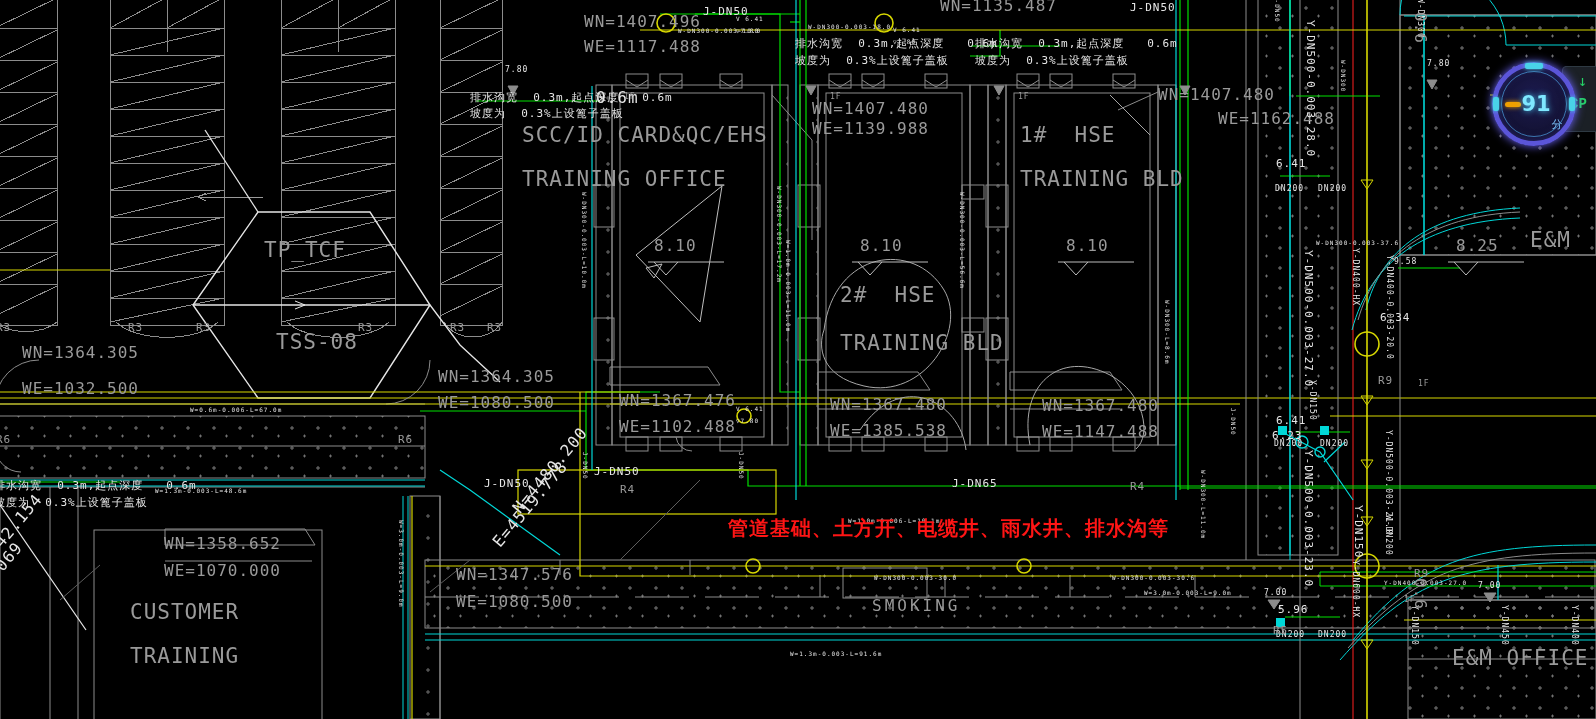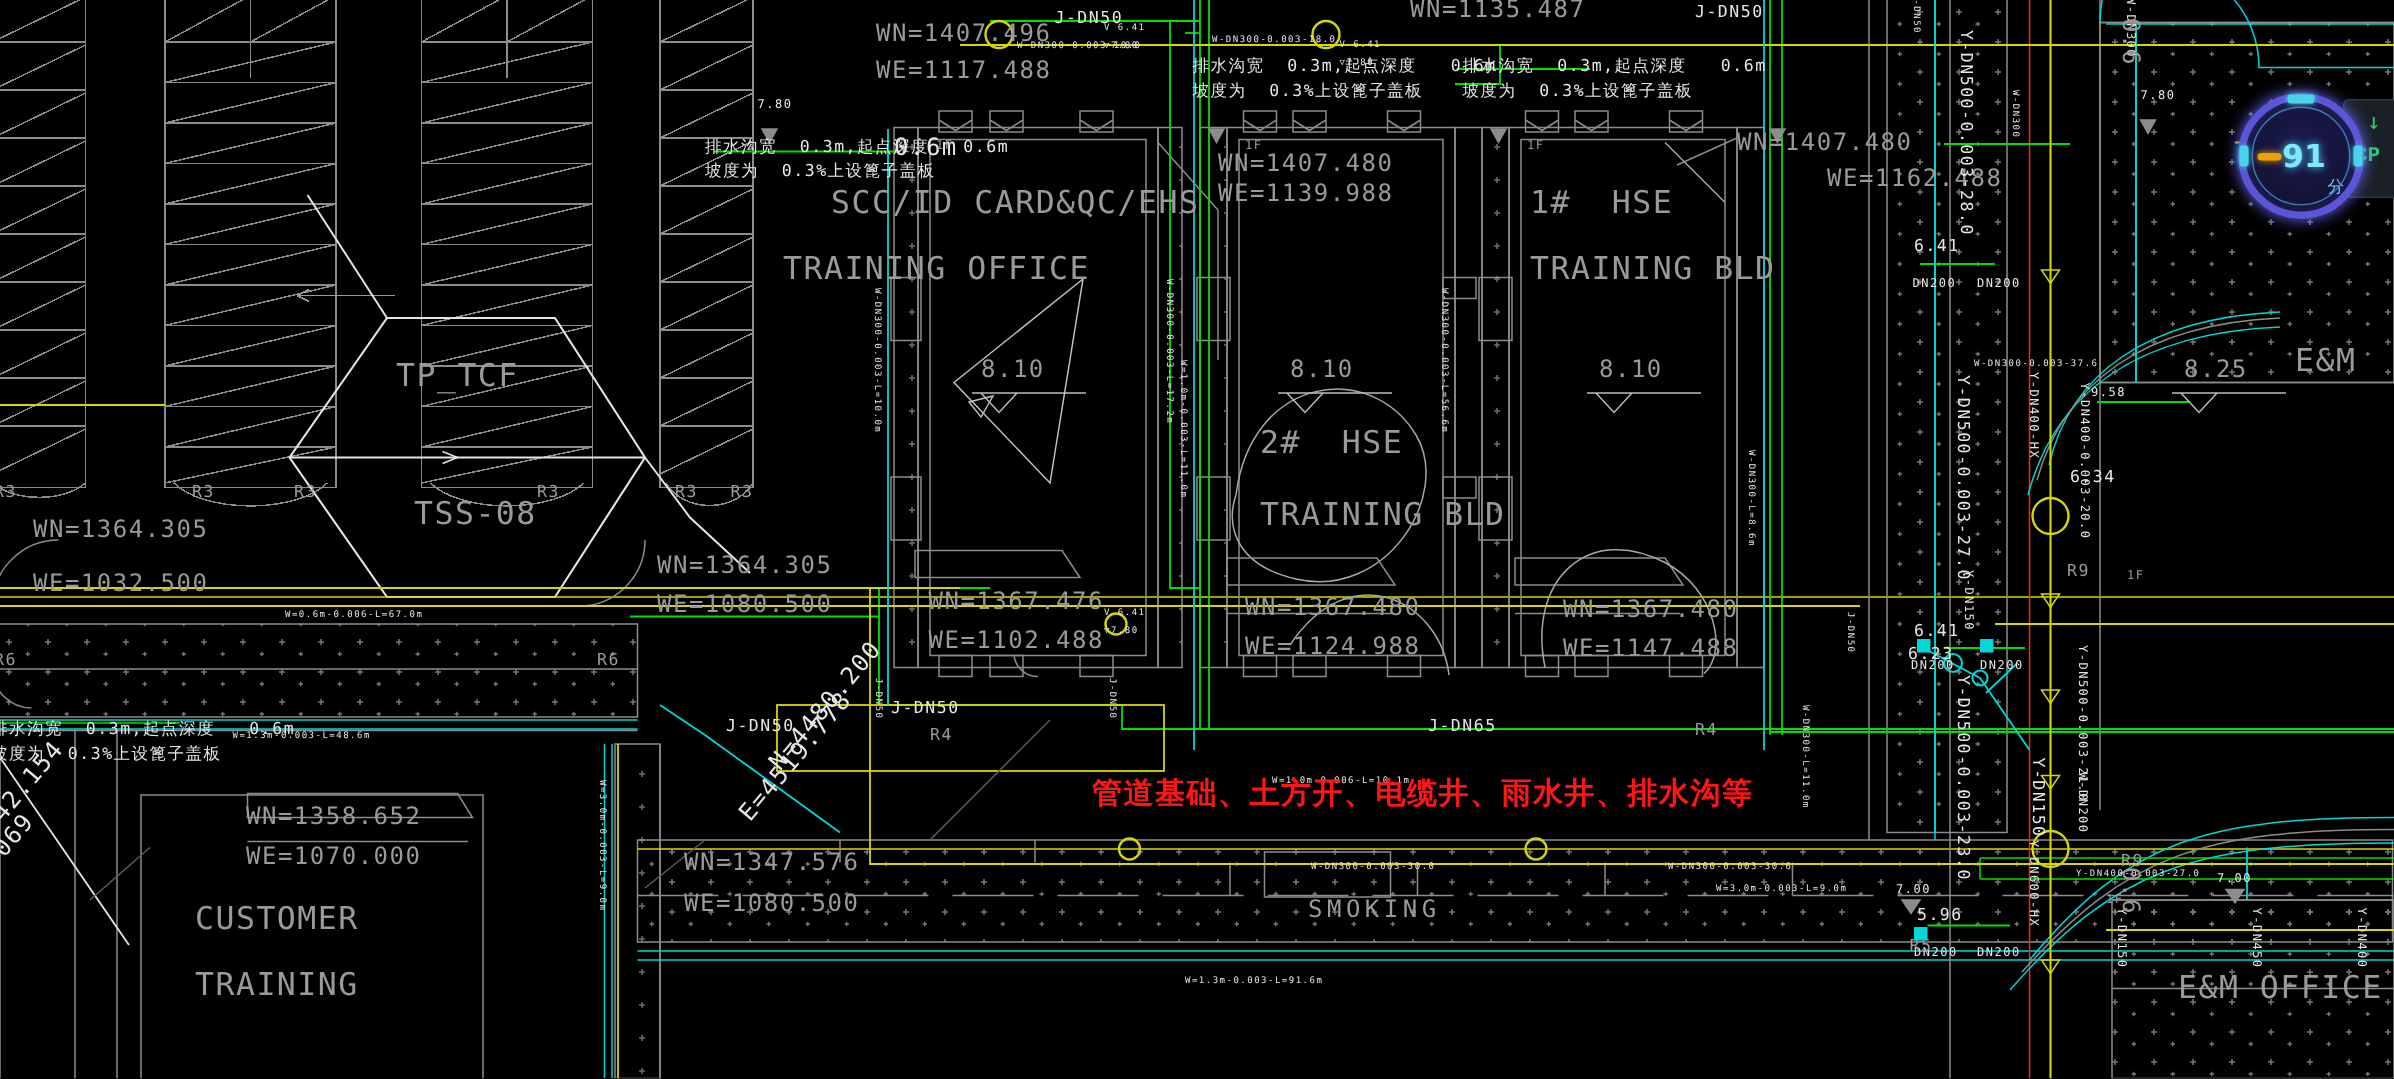--- a/index.html
+++ b/index.html
@@ -449,21 +449,21 @@
     <g stroke="#5e5e5e" fill="none">
       <line x1="620" y1="560" x2="700" y2="480"></line>
       <line x1="100" y1="565" x2="60" y2="600"></line>
       <line x1="430" y1="592" x2="470" y2="560"></line>
     </g>
   </svg>
 
   <div class="lbl cadtxt big" style="left:264px;top:240px;">TP_TCF</div>
   <div class="lbl cadtxt big" style="left:276px;top:332px;">TSS-08</div>
 
-  <div class="lbl cadtxt big" style="left:522px;top:125px;margin-left:32px;">SCC/ID CARD&amp;QC/EHS</div>
+  <div class="lbl cadtxt big" style="left:522px;top:125px;">SCC/ID CARD&amp;QC/EHS</div>
   <div class="lbl cadtxt big" style="left:522px;top:169px;">TRAINING OFFICE</div>
 
   <div class="lbl cadtxt big" style="left:840px;top:285px;">2#  HSE</div>
   <div class="lbl cadtxt big" style="left:840px;top:333px;">TRAINING BLD</div>
 
   <div class="lbl cadtxt big" style="left:1020px;top:125px;">1#  HSE</div>
   <div class="lbl cadtxt big" style="left:1020px;top:169px;">TRAINING BLD</div>
 
   <div class="lbl cadtxt big" style="left:130px;top:602px;">CUSTOMER</div>
   <div class="lbl cadtxt big" style="left:130px;top:646px;">TRAINING</div>
@@ -491,21 +491,21 @@
   <div class="lbl cadtxt mid" style="left:812px;top:101px;">WN=1407.480</div>
   <div class="lbl cadtxt mid" style="left:812px;top:121px;">WE=1139.988</div>
 
   <div class="lbl cadtxt mid" style="left:1158px;top:87px;">WN=1407.480</div>
   <div class="lbl cadtxt mid" style="left:1206px;top:111px;padding-left:12px;">WE=1162.488</div>
 
   <div class="lbl cadtxt mid" style="left:619px;top:393px;">WN=1367.476</div>
   <div class="lbl cadtxt mid" style="left:619px;top:419px;">WE=1102.488</div>
 
   <div class="lbl cadtxt mid" style="left:830px;top:397px;">WN=1367.480</div>
-  <div class="lbl cadtxt mid" style="left:830px;top:423px;">WE=1124.988</div>
+  <div class="lbl cadtxt mid" style="left:830px;top:423px;">WE=1385.538</div>
 
   <div class="lbl cadtxt mid" style="left:1042px;top:398px;">WN=1367.480</div>
   <div class="lbl cadtxt mid" style="left:1042px;top:424px;">WE=1147.488</div>
 
   <div class="lbl cadtxt mid" style="left:940px;top:-2px;">WN=1135.487</div>
 
   <div class="lbl cadtxt mid" style="left:654px;top:238px;">8.10</div>
   <div class="lbl cadtxt mid" style="left:860px;top:238px;">8.10</div>
   <div class="lbl cadtxt mid" style="left:1066px;top:238px;">8.10</div>
   <div class="lbl cadtxt mid" style="left:1456px;top:238px;">8.25</div>

